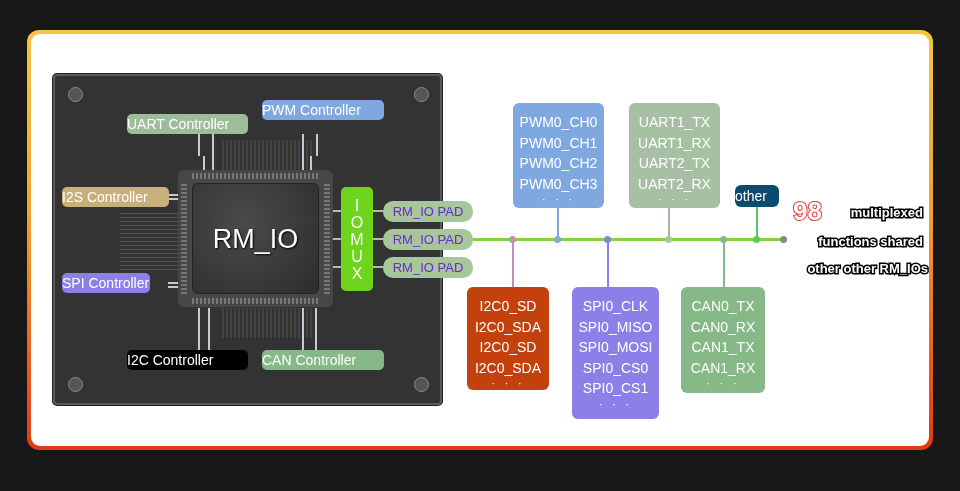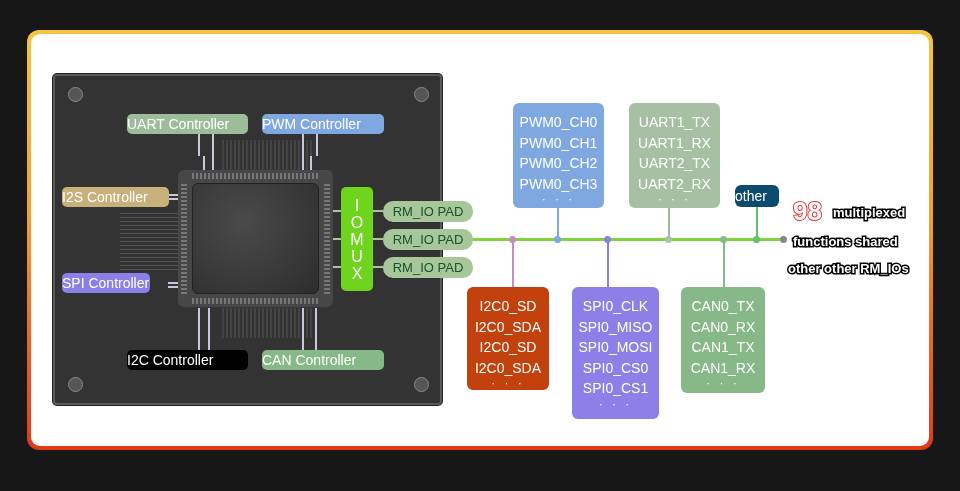--- a/index.html
+++ b/index.html
@@ -9,28 +9,28 @@
 .board{position:absolute;left:53px;top:74px;width:389px;height:331px;background:#333;border:2px solid #5a5a5a;border-radius:4px;box-shadow:0 0 0 1px #222}
 .screw{position:absolute;width:15px;height:15px;border-radius:50%;background:#555;border:1.5px solid #8a8a8a}
 .lbl{position:absolute;height:20px;border-radius:5px;color:#fff;font-size:14px;line-height:20px;text-align:left;white-space:nowrap}
 .chip{position:absolute;left:178px;top:170px;width:155px;height:137px;background:#474747;border-radius:6px}
 .chip-core{position:absolute;left:14px;top:13px;width:127px;height:111px;background:radial-gradient(circle at 40% 35%,#4a4a4a,#2d2d2d);border-radius:6px;border:1px solid #222;display:flex;flex-direction:column;align-items:center;justify-content:center;color:#fff;text-shadow:1px 1px 2px #000}
 .chip-core .t1{font-size:27px;line-height:32px}
 .chip-core .t2{font-size:21px;line-height:28px}
 .pins-h{position:absolute;height:6px;background:repeating-linear-gradient(90deg,#777 0 2px,transparent 2px 4px)}
 .pins-v{position:absolute;width:6px;background:repeating-linear-gradient(0deg,#777 0 2px,transparent 2px 4px)}
 .iomux{position:absolute;left:341px;top:187px;width:32px;height:104px;background:#6fd41d;border-radius:5px;color:#fff;font-size:16px;display:flex;flex-direction:column;align-items:center;justify-content:center;line-height:17px}
-.pad{position:absolute;left:383px;width:90px;height:21px;background:#a7c79a;border-radius:10px;color:#14532d;font-size:13px;line-height:21px;text-align:center}
+.pad{position:absolute;left:383px;width:90px;height:21px;background:#a7c79a;border-radius:10px;color:#6d28d9;font-size:13px;line-height:21px;text-align:center}
 .line{position:absolute;background:#c8c8d8}
 .bus{position:absolute;left:473px;top:238px;width:310px;height:3px;background:#7fd33b}
 .dot{position:absolute;width:7px;height:7px;border-radius:50%;top:236px}
 .vline{position:absolute;width:2px}
 .box{position:absolute;border-radius:6px;color:#fff;font-size:14px;line-height:20.5px;text-align:center;padding-top:9px}
 .box .dots{font-size:12px;letter-spacing:3px;line-height:10px}
-.note{position:absolute;font-weight:bold;color:#fff;font-size:13px;-webkit-text-stroke:3px #000;paint-order:stroke fill;text-align:left}
+.note{position:absolute;font-weight:bold;color:#fff;font-size:13px;-webkit-text-stroke:3px #000;paint-order:stroke fill;text-align:right}
 .num{position:absolute;left:793px;top:196px;font-size:26px;font-weight:bold;color:#fff;-webkit-text-stroke:2px #e23a3a;paint-order:stroke fill}
 </style>
 </head>
 <body>
 
 <div class="frame">
   <div class="frame-inner"></div>
 </div>
 
 <div class="board">
@@ -59,32 +59,33 @@
 <div class="line" style="left:168px;top:282px;width:12px;height:2px"></div>
 <div class="line" style="left:168px;top:286px;width:12px;height:2px"></div>
 <div class="line" style="left:333px;top:210px;width:8px;height:2px;background:#a7c79a"></div>
 <div class="line" style="left:333px;top:238px;width:8px;height:2px;background:#a7c79a"></div>
 <div class="line" style="left:333px;top:266px;width:8px;height:2px;background:#a7c79a"></div>
 <div class="line" style="left:373px;top:210px;width:10px;height:2px;background:#a7c79a"></div>
 <div class="line" style="left:373px;top:238px;width:10px;height:2px;background:#a7c79a"></div>
 <div class="line" style="left:373px;top:266px;width:10px;height:2px;background:#a7c79a"></div>
 
 <div class="lbl" style="left:127px;top:114px;width:121px;background:#9dbd9a">UART Controller</div>
-<div class="lbl" style="left:262px;top:114px;width:122px;background:#7fa8e0">PWM Controller</div>
+<div class="lbl" style="left:262px;top:100px;width:122px;background:#7fa8e0">PWM Controller</div>
 <div class="lbl" style="left:62px;top:187px;width:107px;background:#c8b07a">I2S Controller</div>
 <div class="lbl" style="left:62px;top:273px;width:88px;background:#8b80e8">SPI Controller</div>
 <div class="lbl" style="left:127px;top:350px;width:121px;background:#000000">I2C Controller</div>
 <div class="lbl" style="left:262px;top:350px;width:122px;background:#86b888">CAN Controller</div>
 
 <div class="chip">
   <div class="pins-h" style="left:14px;top:3px;width:127px"></div>
   <div class="pins-h" style="left:14px;top:128px;width:127px"></div>
   <div class="pins-v" style="left:3px;top:13px;height:111px"></div>
   <div class="pins-v" style="left:146px;top:13px;height:111px"></div>
   <div class="chip-core">
+    <div class="t1">RM_IO</div>
   </div>
 </div>
 
 <div class="iomux">
   <span>I</span>
   <span>O</span>
   <span>M</span>
   <span>U</span>
   <span>X</span>
 </div>

